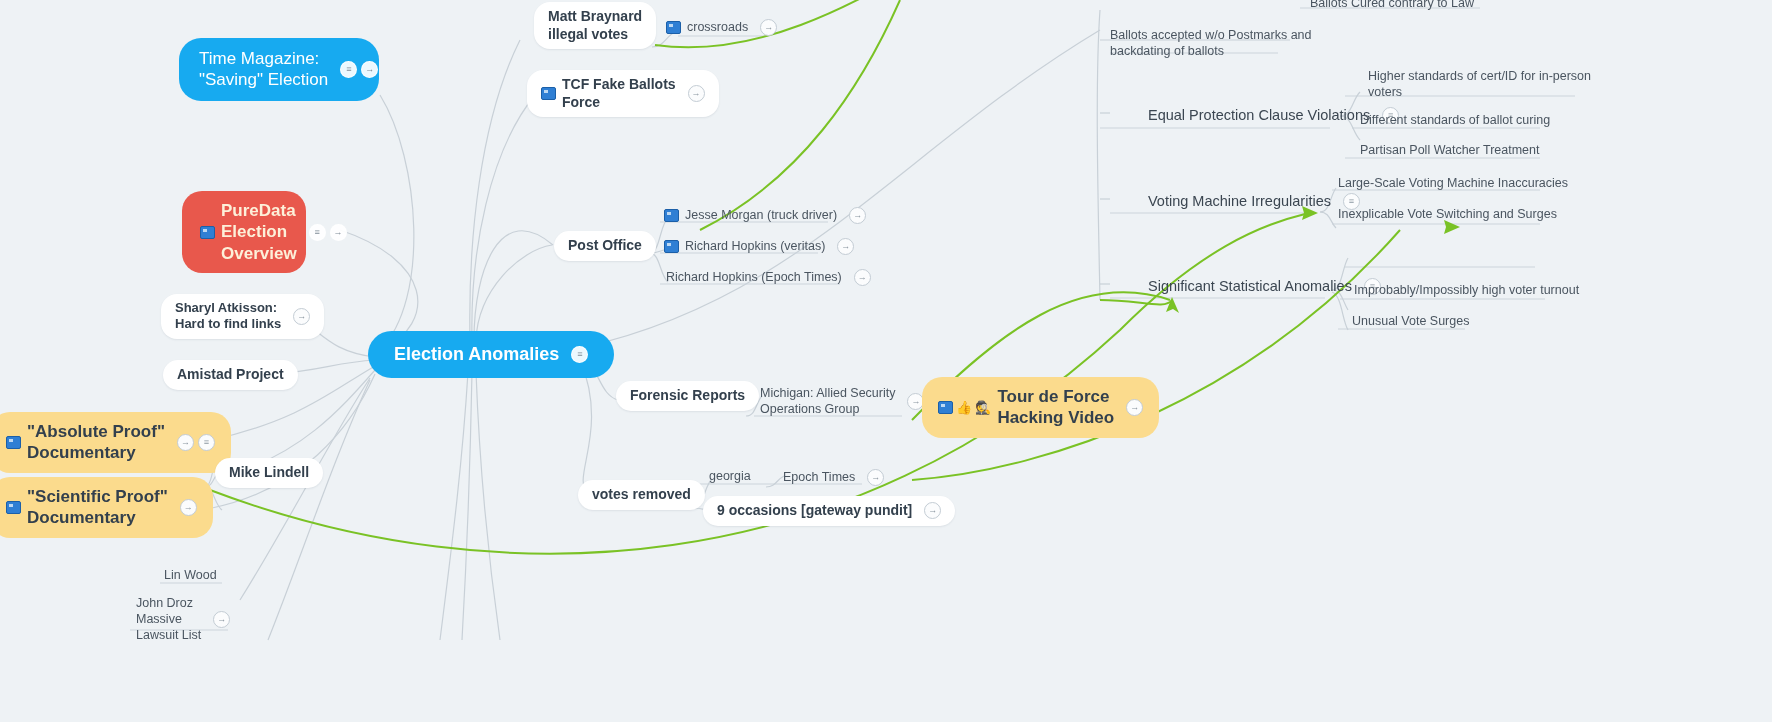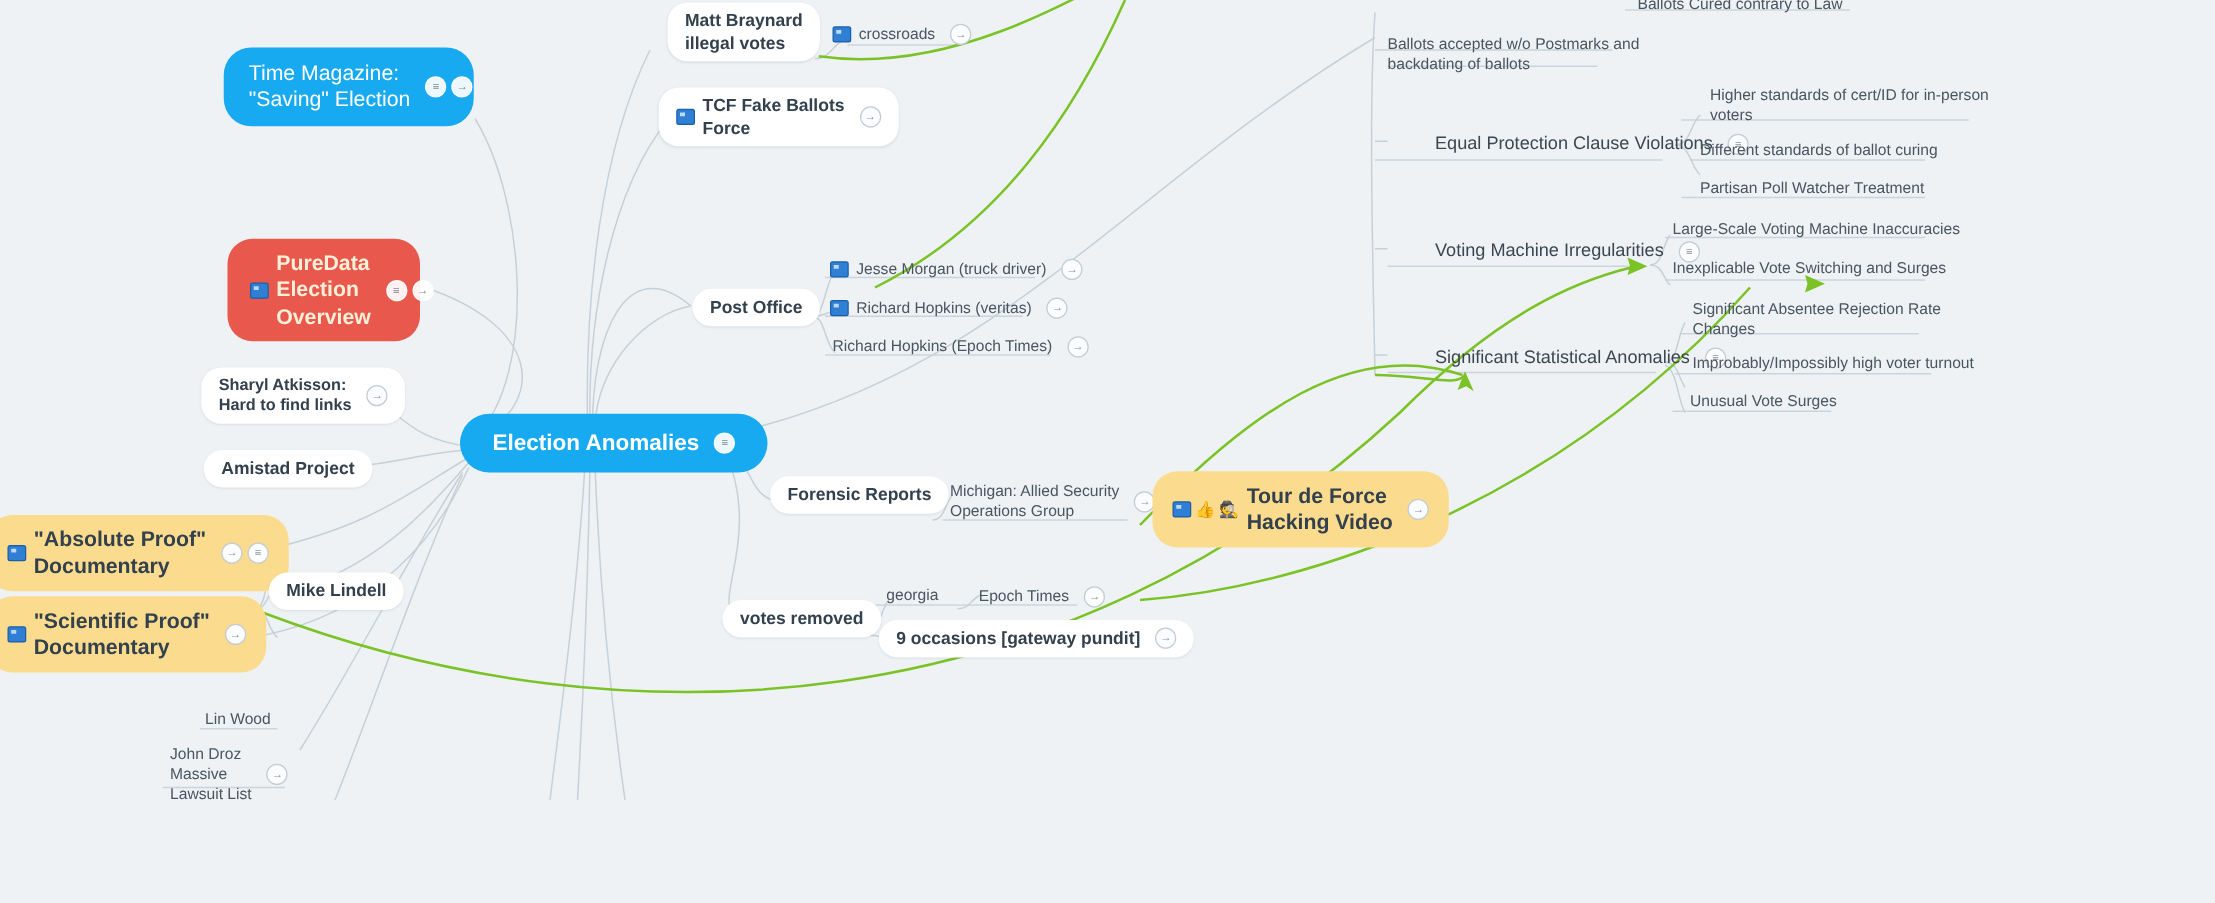--- a/index.html
+++ b/index.html
@@ -236,21 +236,21 @@
 
   <div class="node blue" style="left:179px; top:38px; width:200px;">
     <span class="label">Time Magazine:
 "Saving" Election</span>
     <span class="badges">
       <span class="badge">≡</span>
       <span class="badge">→</span>
     </span>
   </div>
 
-  <div class="node red" style="left:182px; top:191px; width:154px;justify-content:space-between;">
+  <div class="node red" style="left:182px; top:191px; width:124px;justify-content:space-between;">
     <span class="icons">
       <span class="ic-video"></span>
     </span>
     <span class="label">PureData
 Election
 Overview</span>
     <span class="badges">
       <span class="badge">≡</span>
       <span class="badge">→</span>
     </span>
@@ -463,24 +463,20 @@
     <span class="label">Inexplicable Vote Switching and Surges</span>
   </div>
 
   <div class="node plain bold" style="left:1113px; top:275px;">
     <span class="label">Significant Statistical Anomalies</span>
     <span class="badges">
       <span class="badge">≡</span>
     </span>
   </div>
 
-  <div class="node plain" style="left:1354px; top:238px;">
-    <span class="label">Significant Absentee Rejection Rate
-Changes</span>
-  </div>
 
   <div class="node plain" style="left:1354px; top:281px;">
     <span class="label">Improbably/Impossibly high voter turnout</span>
   </div>
 
   <div class="node plain" style="left:1352px; top:312px;">
     <span class="label">Unusual Vote Surges</span>
   </div>
 
 </div>

